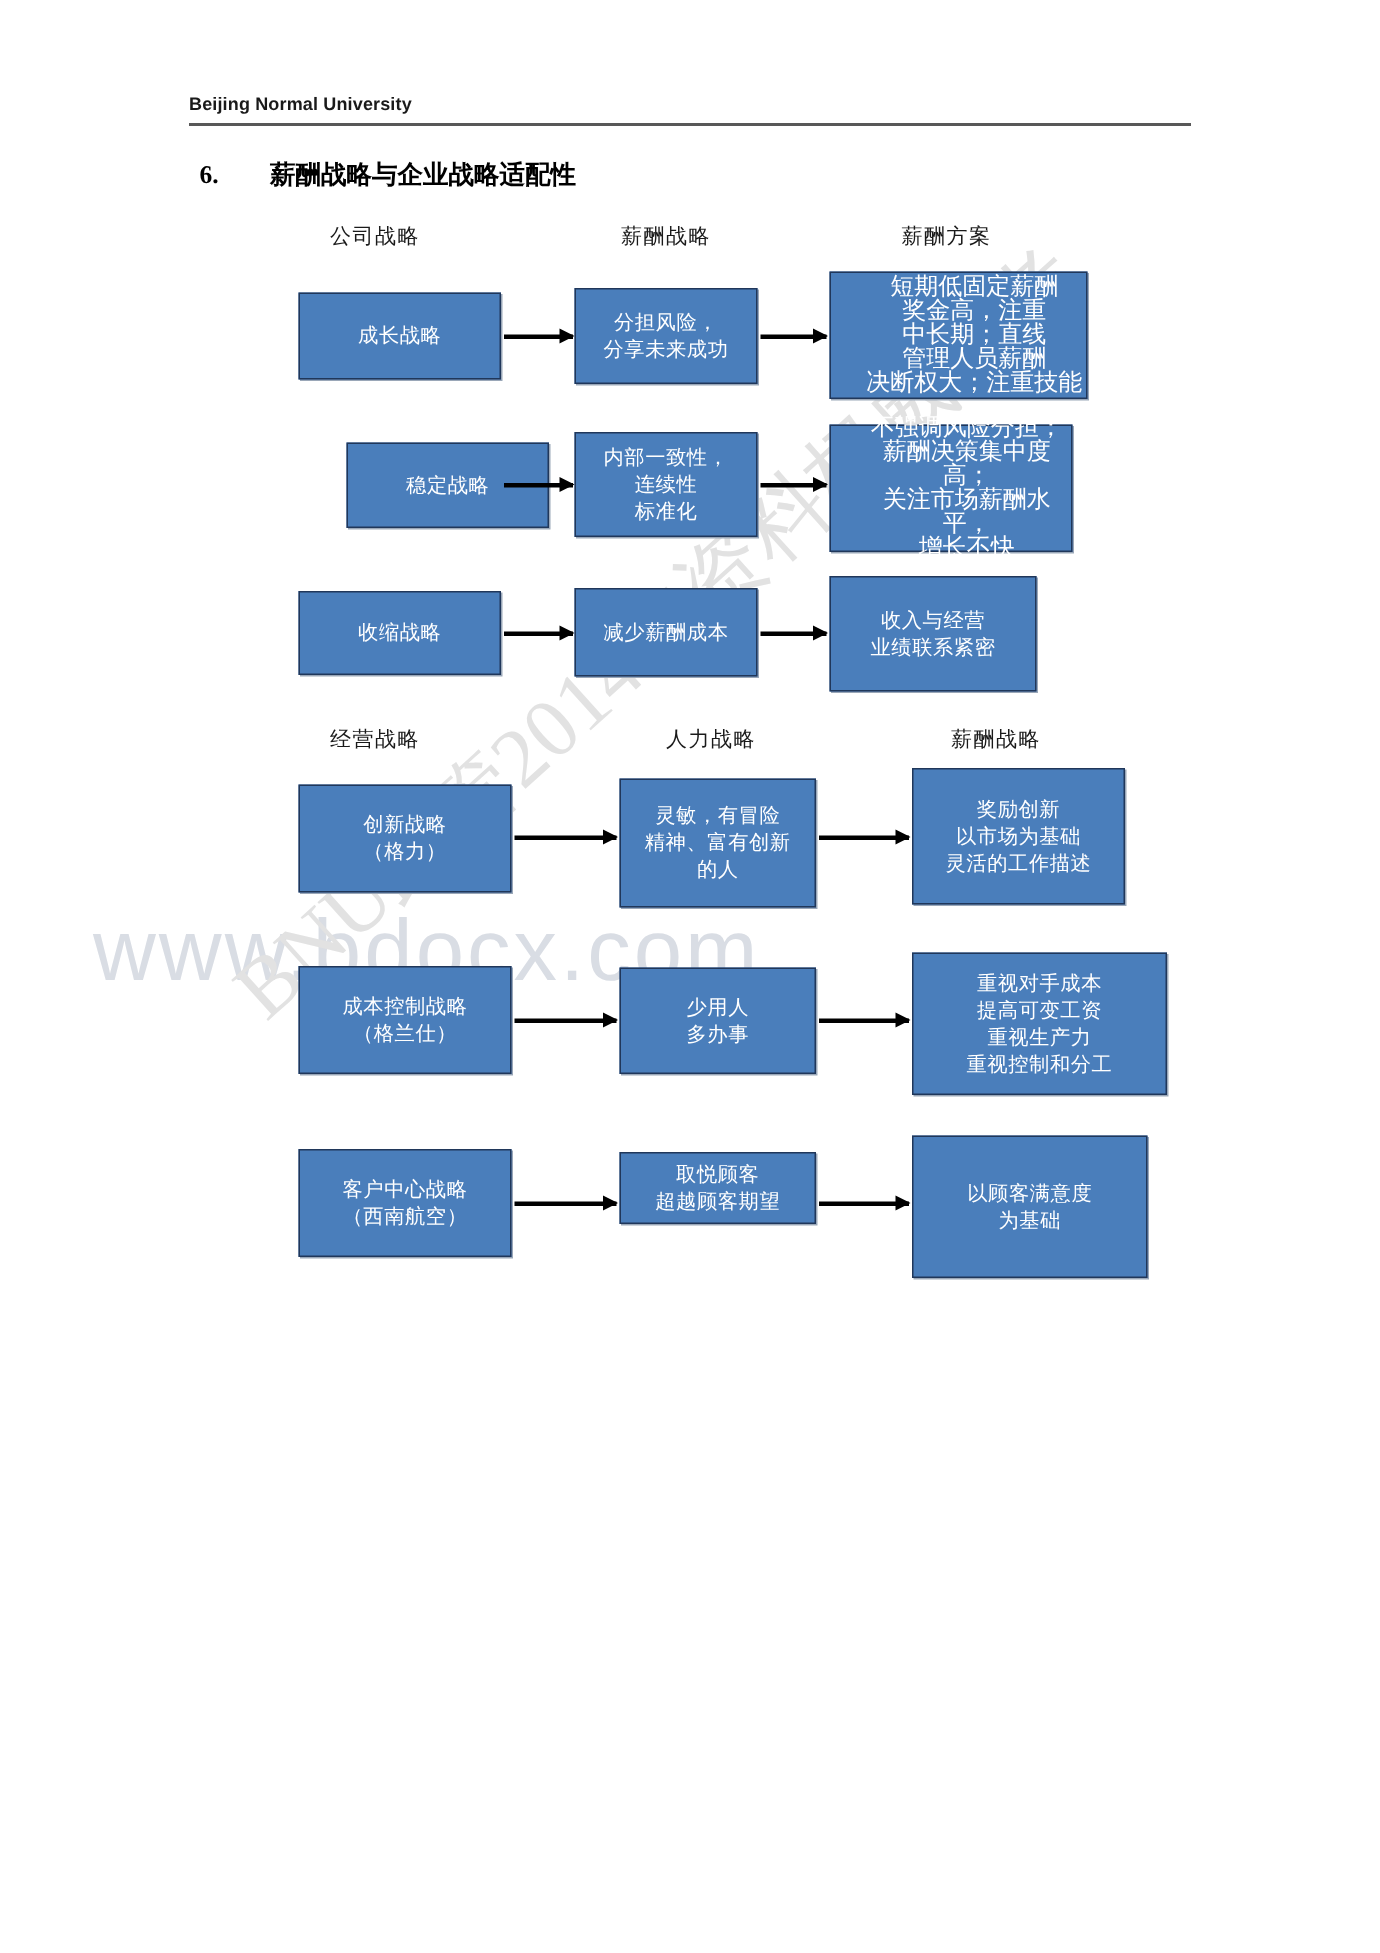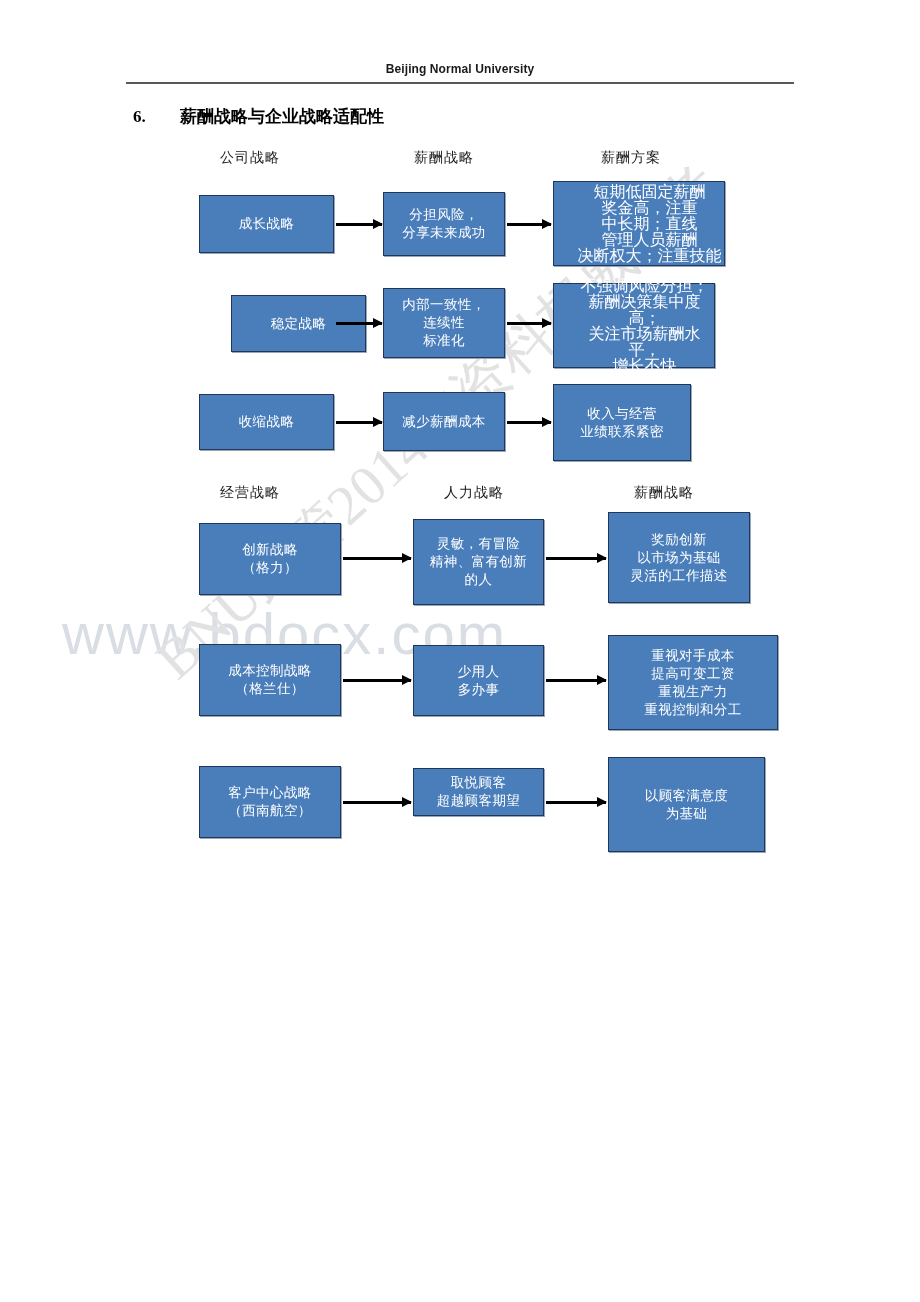--- a/index.html
+++ b/index.html
@@ -18,21 +18,21 @@
     overflow: hidden;
     background: #ffffff;
   }
 
   
   .page-header {
     position: absolute;
     left: 126px;
     top: 62px;
     width: 668px;
-    text-align: center;
+    text-align: left;
     font-family: "Liberation Sans", "DejaVu Sans", sans-serif;
     font-size: 12px;
     font-weight: bold;
     color: #1a1a1a;
     letter-spacing: 0.1px;
   }
   .header-rule {
     position: absolute;
     left: 126px;
     top: 82px;

